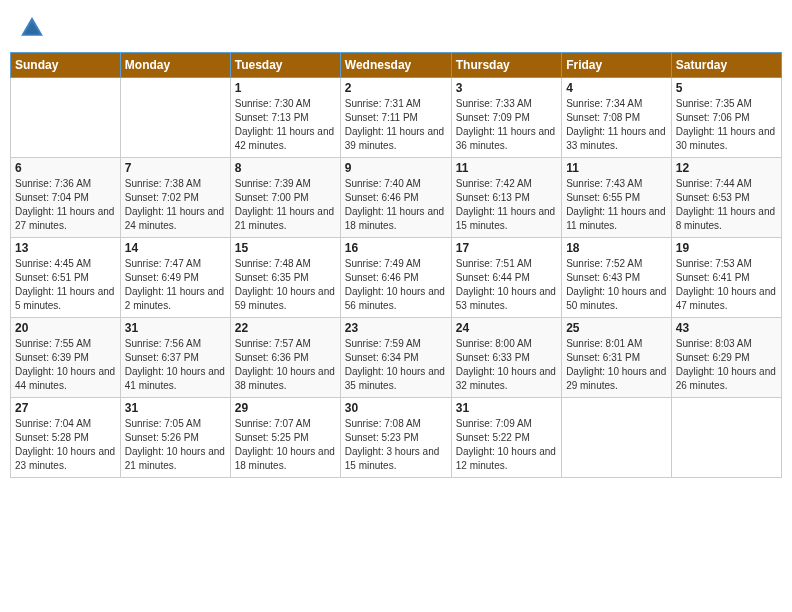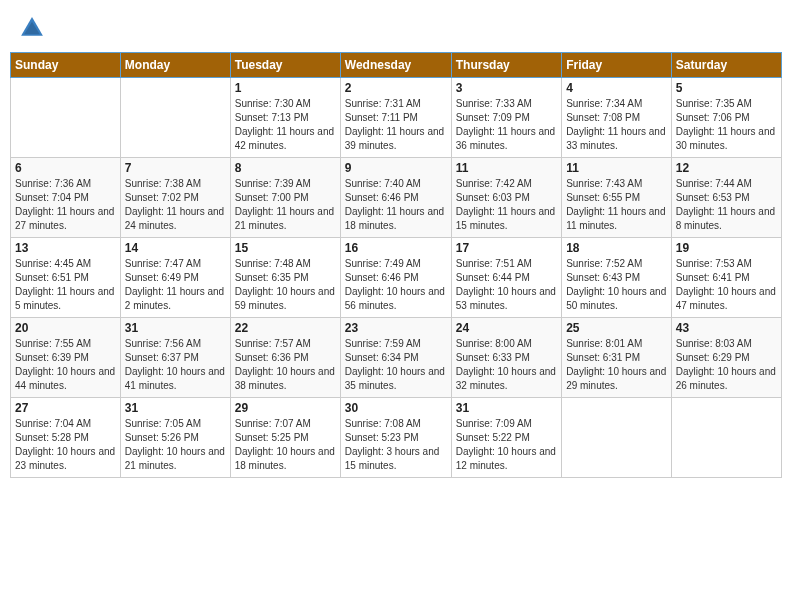--- a/index.html
+++ b/index.html
@@ -184,21 +184,21 @@
           <div class="day-info">
             <div>Sunrise: 7:40 AM</div>
             <div>Sunset: 6:46 PM</div>
             <div>Daylight: 11 hours and 18 minutes.</div>
           </div>
         </td>
         <td>
           <div class="day-number">11</div>
           <div class="day-info">
             <div>Sunrise: 7:42 AM</div>
-            <div>Sunset: 6:03 PM</div>
+            <div>Sunset: 6:13 PM</div>
             <div>Daylight: 11 hours and 15 minutes.</div>
           </div>
         </td>
         <td>
           <div class="day-number">11</div>
           <div class="day-info">
             <div>Sunrise: 7:43 AM</div>
             <div>Sunset: 6:55 PM</div>
             <div>Daylight: 11 hours and 11 minutes.</div>
           </div>

